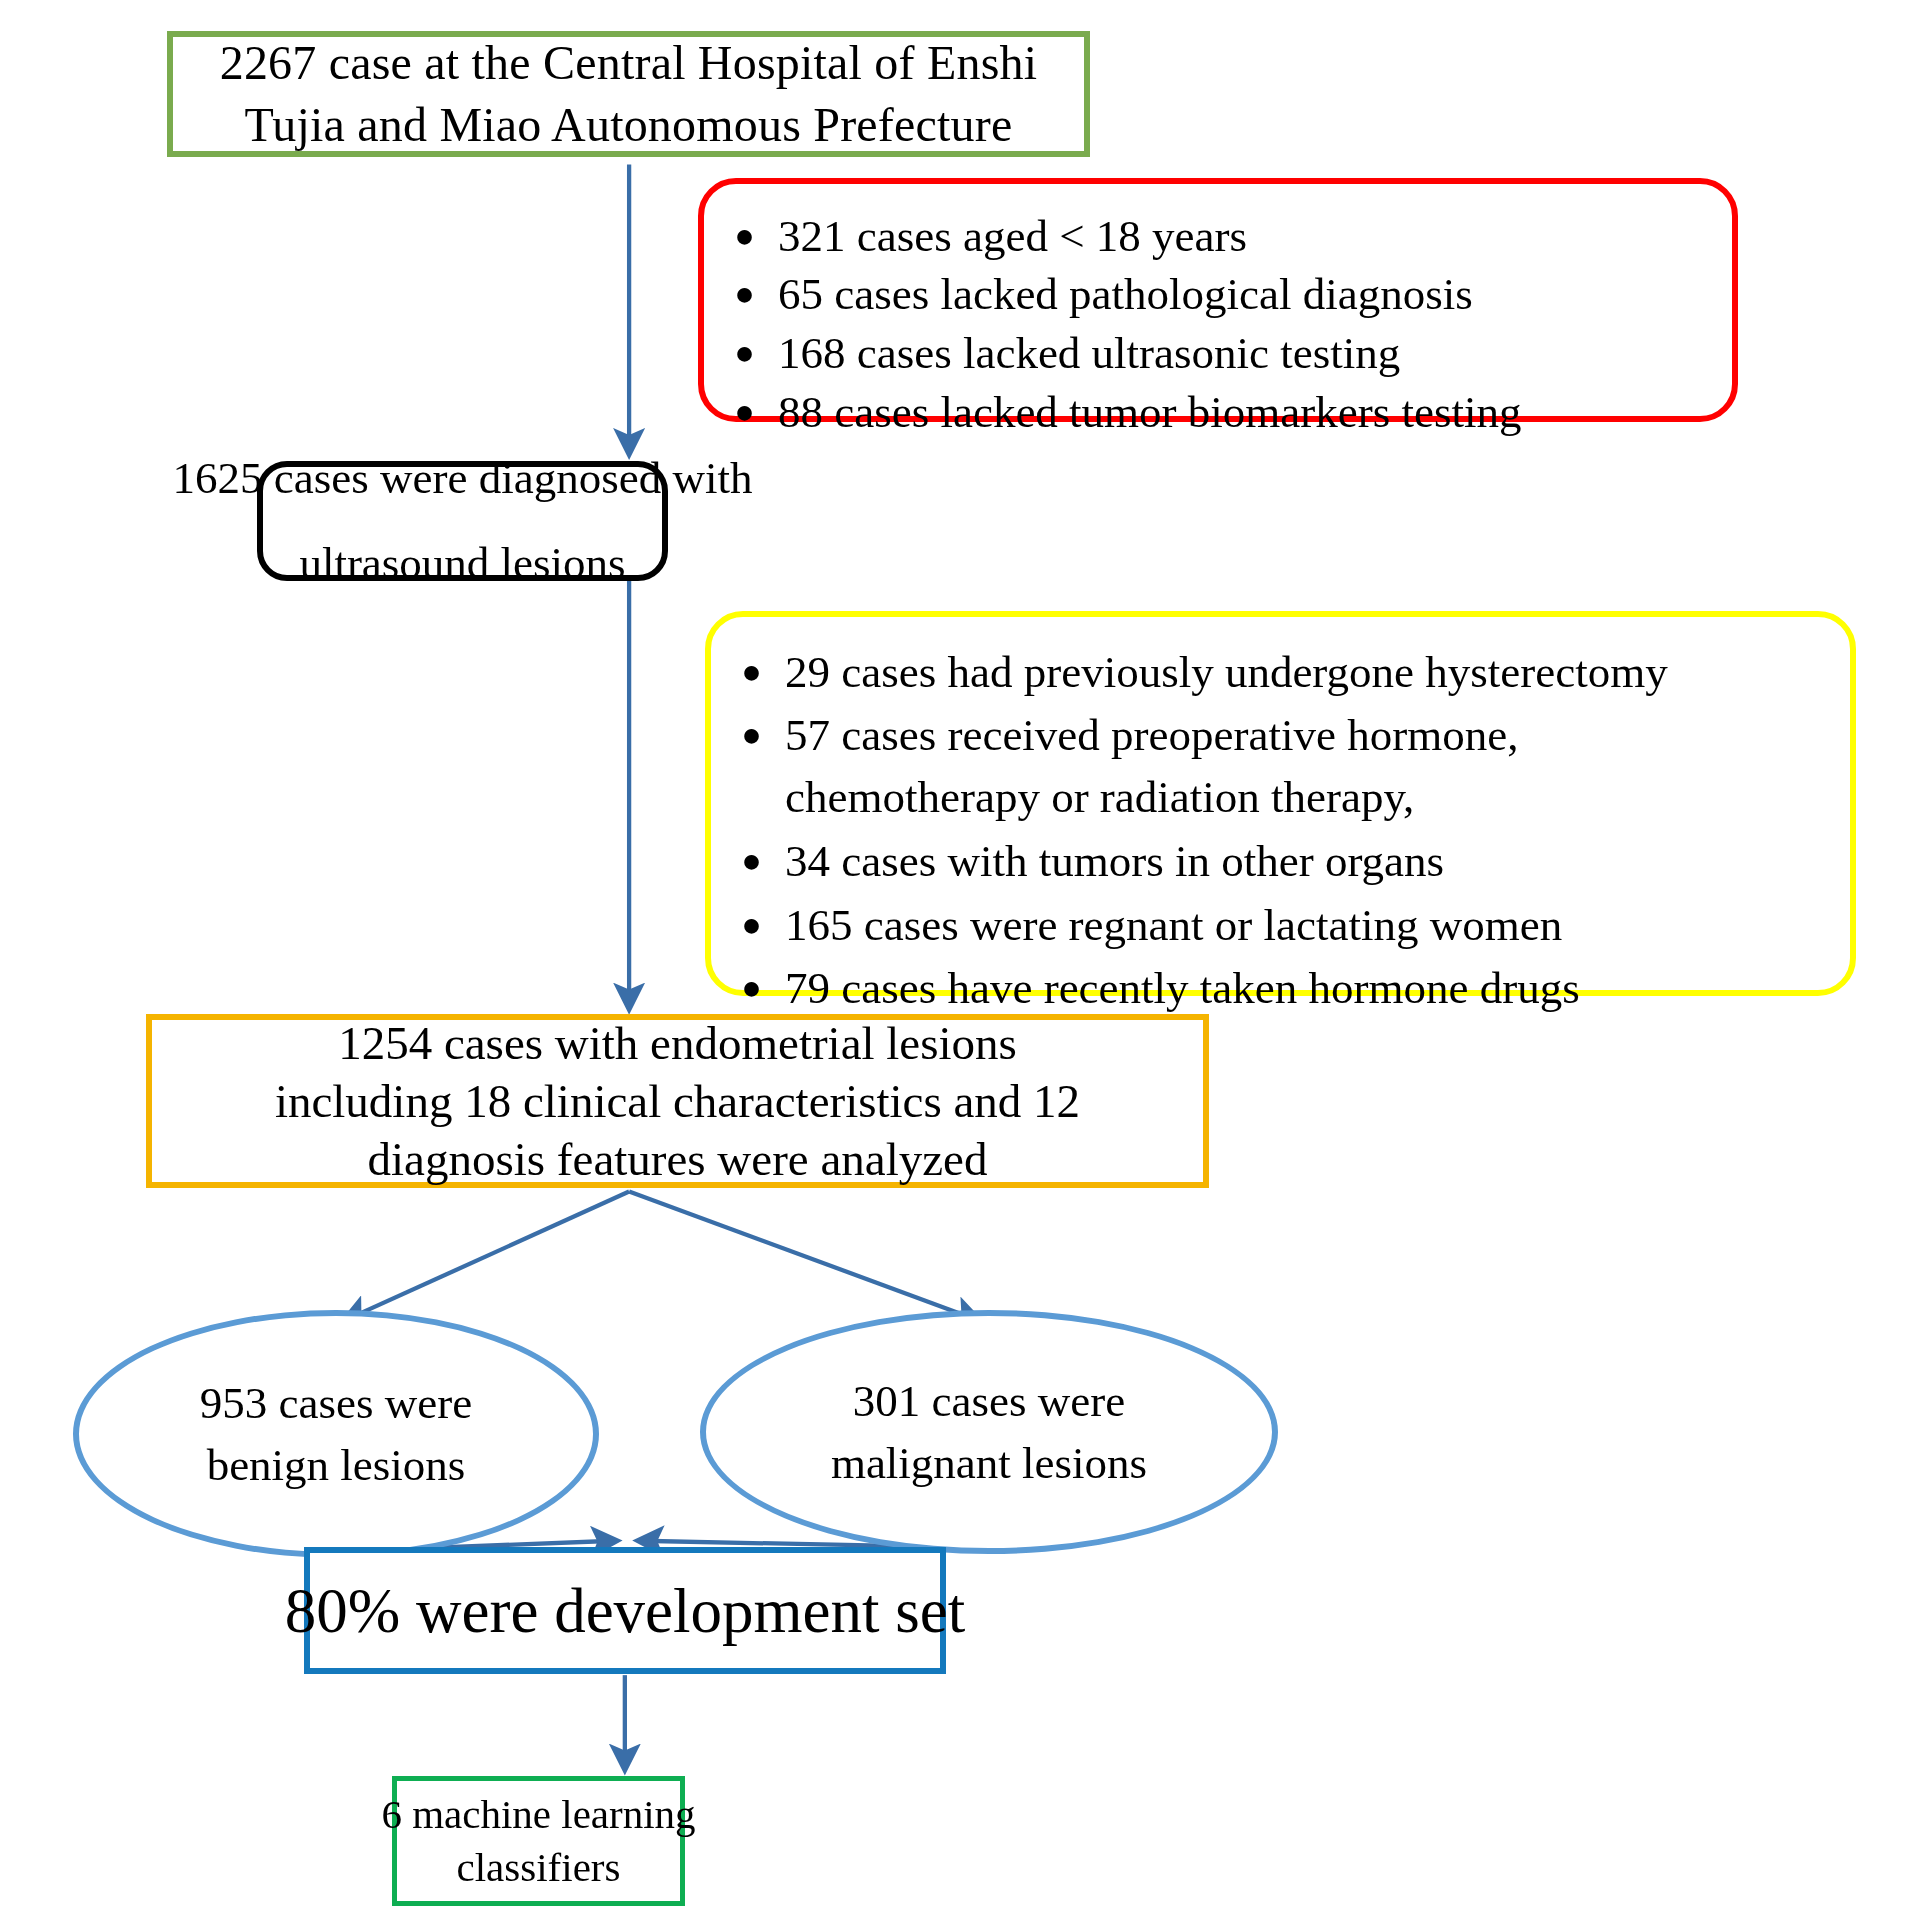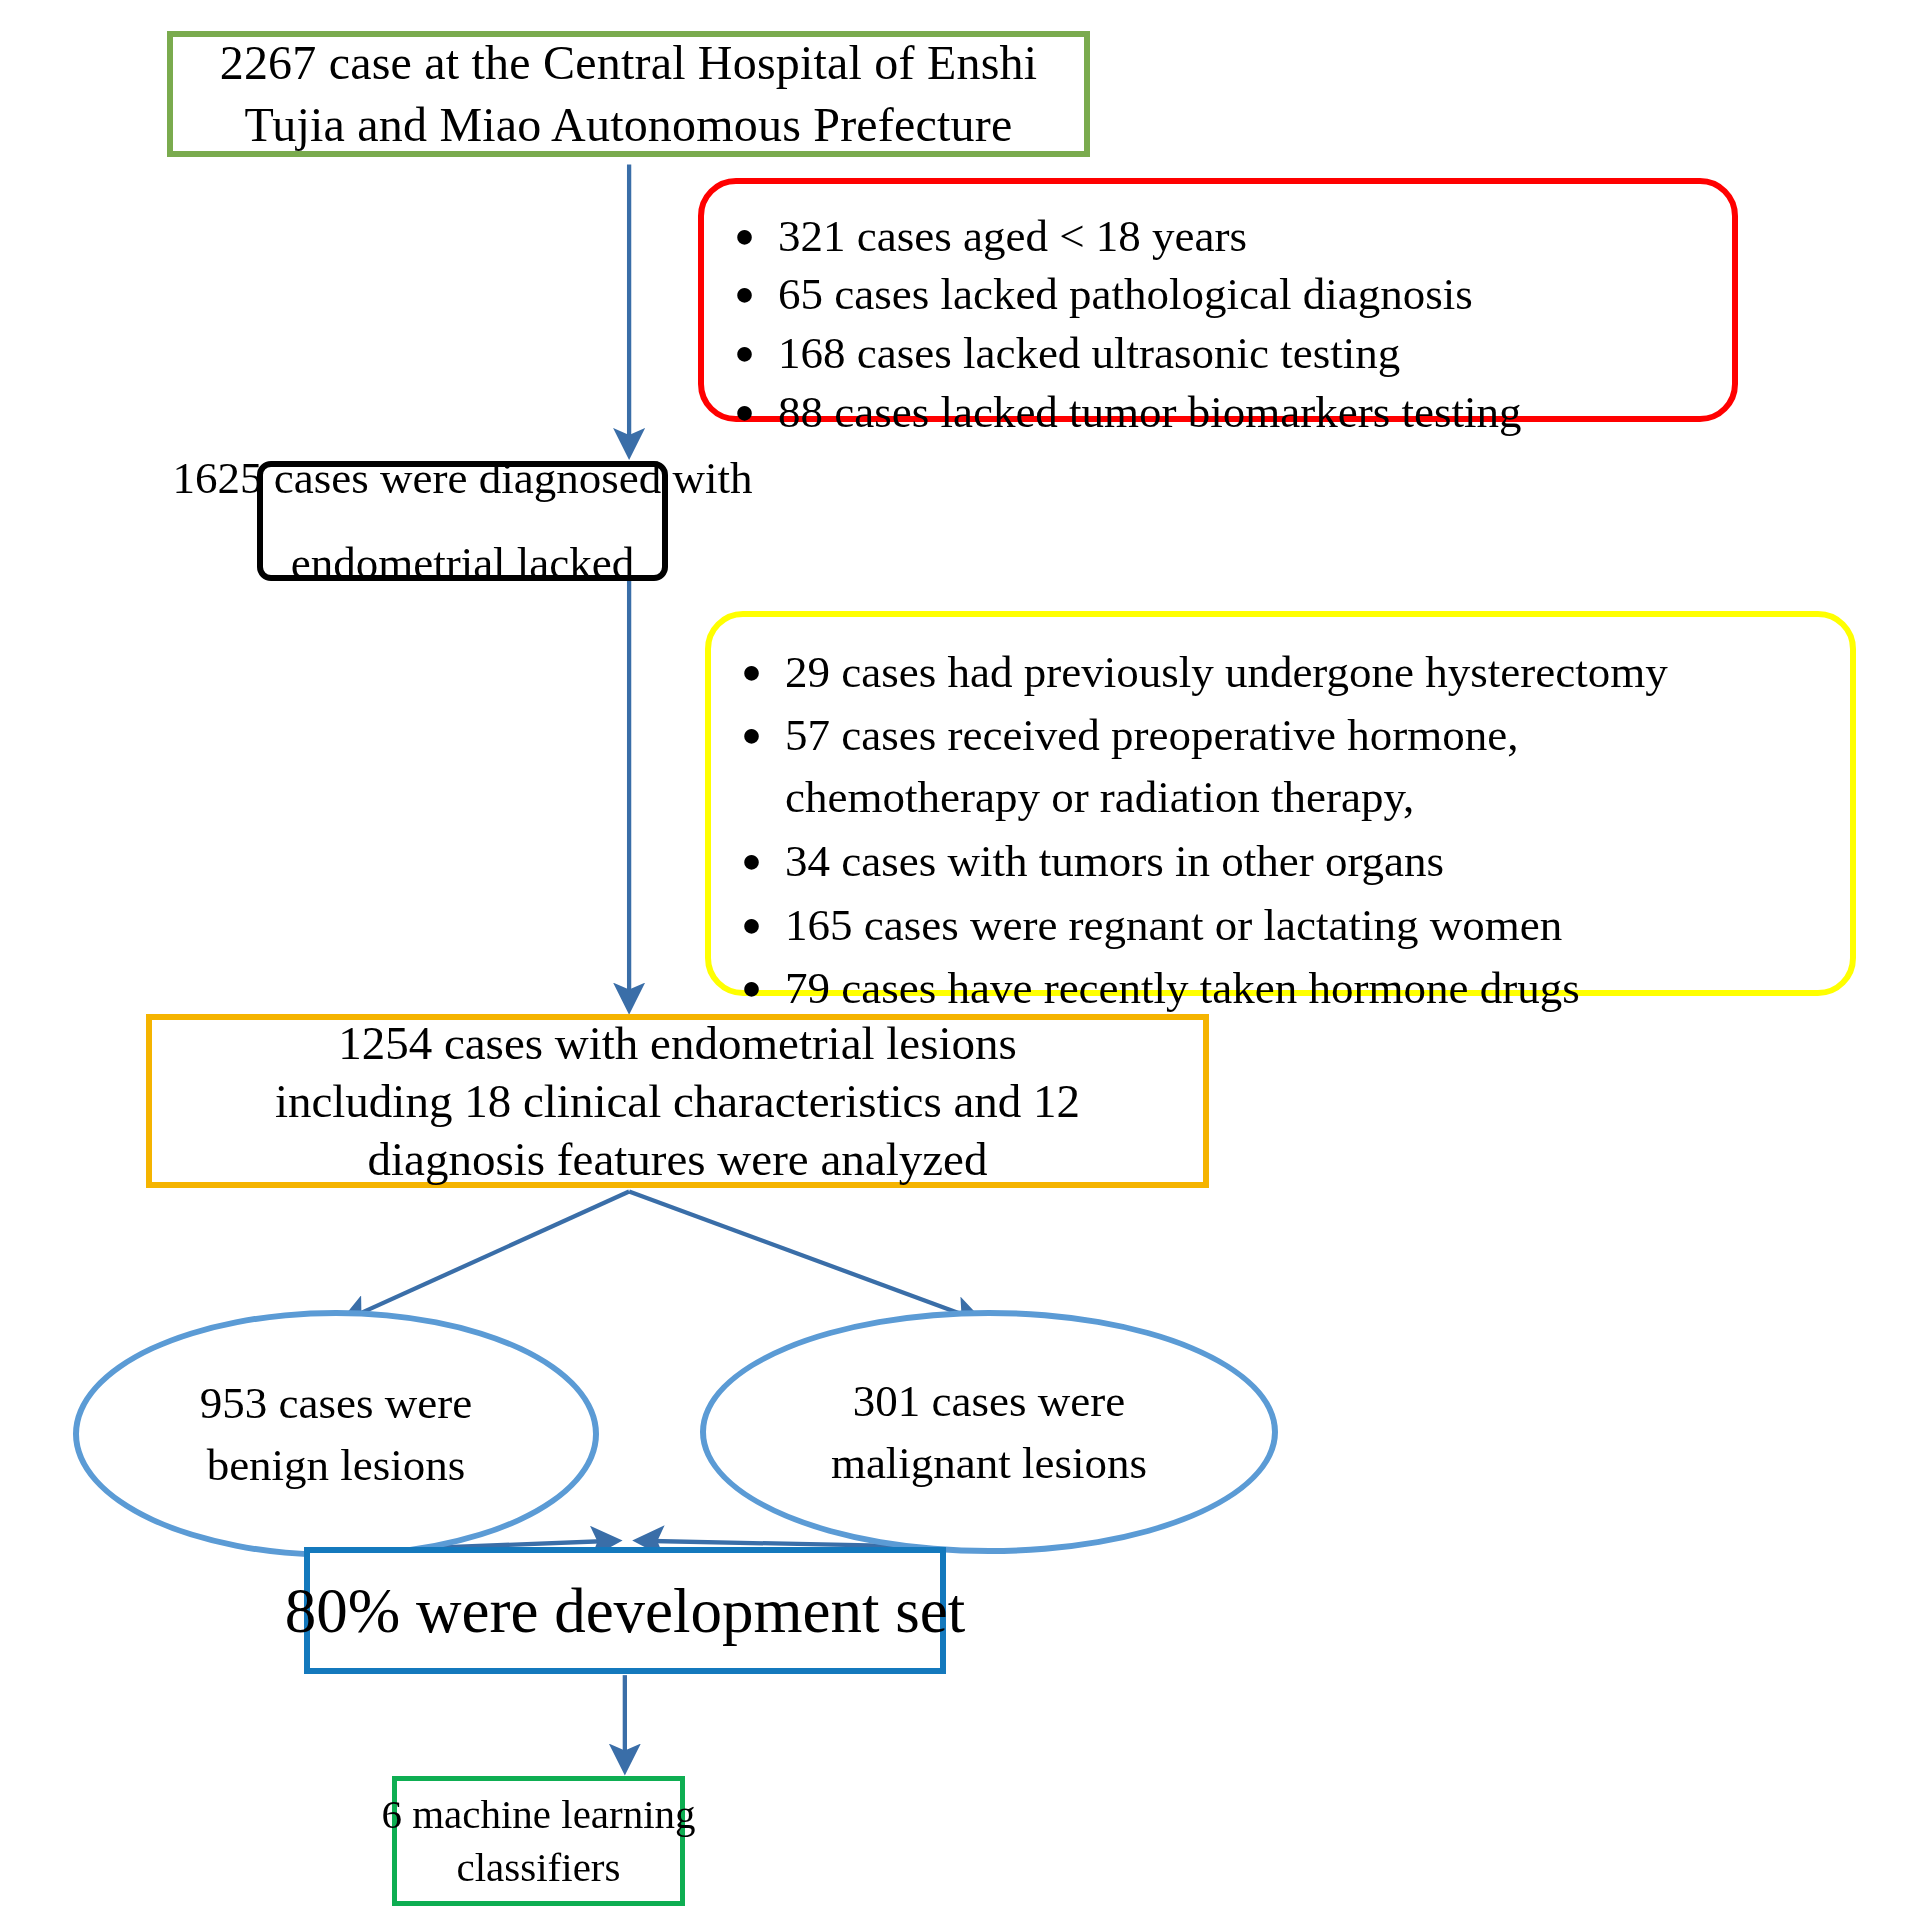--- a/index.html
+++ b/index.html
@@ -7,21 +7,21 @@
   body{font-family:"Liberation Serif","DejaVu Serif",serif;color:#000;}
   #stage{position:relative;width:1925px;height:1926px;background:#fff;overflow:hidden;}
   .node{position:absolute;box-sizing:border-box;background:#fff;display:flex;
         flex-direction:column;align-items:center;justify-content:center;text-align:center;}
   .node .ln{display:block;white-space:nowrap;}
 
   
   #box-source{left:167px;top:31px;width:923px;height:126px;border:6px solid #7aab4e;}
   #box-source .ln{font-size:48px;line-height:62px;letter-spacing:0.2px;}
 
-  #box-diagnosed{left:257px;top:461px;width:411px;height:120px;border:6px solid #000000;border-radius:14px;gap:28px;}
+  #box-diagnosed{left:257px;top:461px;width:411px;height:120px;border:6px solid #000000;border-radius:30px;gap:28px;}
   #box-diagnosed .ln{font-size:45px;line-height:57px;}
 
   #box-analyzed{left:146px;top:1014px;width:1063px;height:174px;border:6px solid #f5b400;}
   #box-analyzed .ln{font-size:47px;line-height:58px;}
 
   #box-split{left:304px;top:1547px;width:642px;height:127px;border:6.8px solid #1479bd;}
   #box-split .ln{font-size:63px;line-height:60px;text-align:center;}
 
   #box-classifiers{left:392px;top:1776px;width:293px;height:130px;border:5.1px solid #0eae52;}
   #box-classifiers .ln{font-size:41px;line-height:53px;}
@@ -103,21 +103,21 @@
     <div class="bl">
       <span class="dot">●</span>
       <span class="txt">
           <span class="ln">88 cases lacked tumor biomarkers testing</span>
         </span>
     </div>
   </div>
 
   <div class="node" id="box-diagnosed">
     <span class="ln">1625 cases were diagnosed with</span>
-    <span class="ln">endometrial lacked</span>
+    <span class="ln">ultrasound lesions</span>
   </div>
 
   <div class="callout" id="box-excl2">
     <div class="bl">
       <span class="dot">●</span>
       <span class="txt">
           <span class="ln">29 cases had previously undergone hysterectomy</span>
         </span>
     </div>
     <div class="bl">

